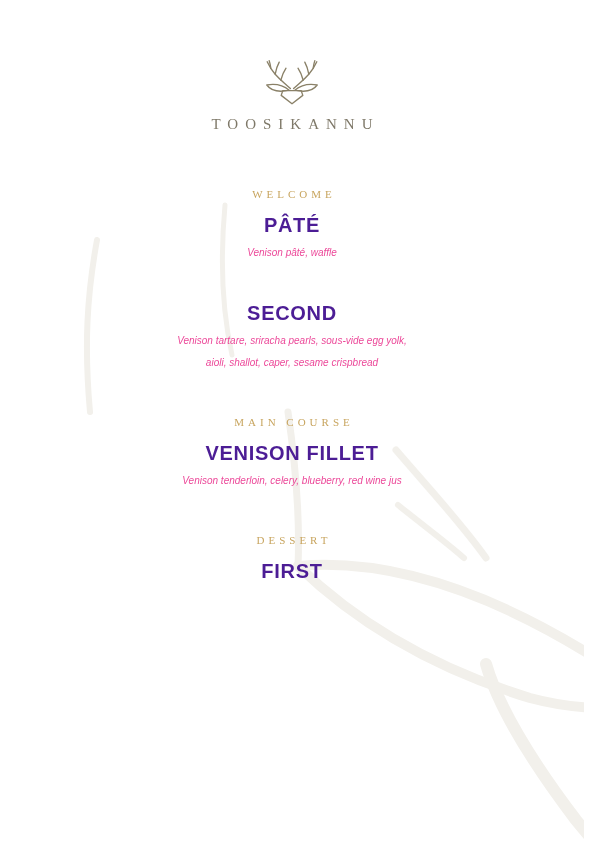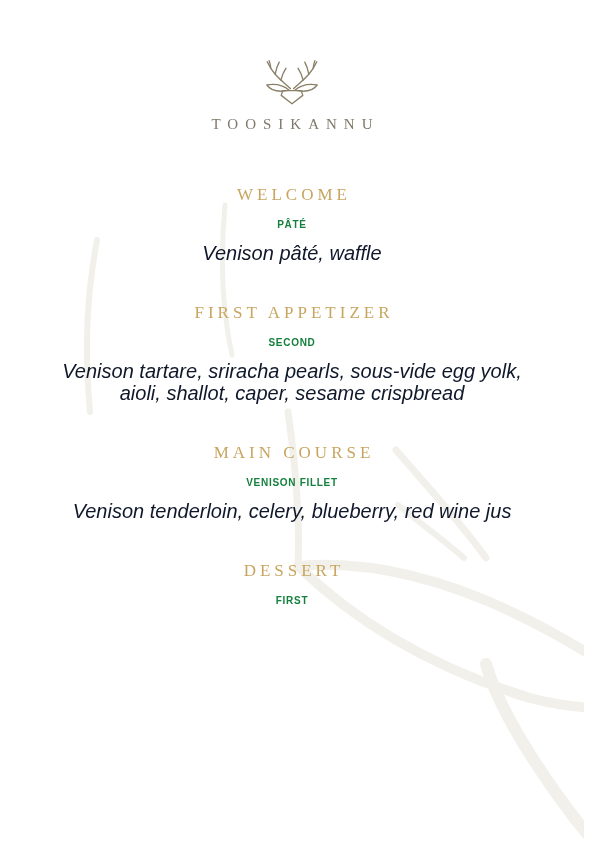--- a/index.html
+++ b/index.html
@@ -48,41 +48,41 @@
   .menu {
     margin-top: 52px;
   }
   .course-section {
     margin-bottom: 39px;
   }
   .course-title {
     margin: 0 0 11px 0;
     font-family: "Liberation Serif", serif;
     font-weight: 400;
-    font-size: 17px;
+    font-size: 11px;
     line-height: 19px;
     letter-spacing: 4px;
     text-indent: 4px;
     color: #c8a55f;
   }
   .dish-name {
     margin: 0 0 7px 0;
-    font-size: 10px;
+    font-size: 20px;
     line-height: 20px;
     font-weight: 700;
     letter-spacing: 0.7px;
-    color: #15803d;
+    color: #4c1d95;
   }
   .dish-desc {
     margin: 0 auto;
     max-width: 540px;
-    font-size: 20px;
+    font-size: 10px;
     line-height: 22px;
     font-style: italic;
-    color: #0f172a;
+    color: #ec4899;
     white-space: pre-line;
   }
 </style>
 </head>
 <body>
 
 <div class="page">
 
   <svg class="watermark" viewBox="0 0 600 852" fill="none" xmlns="http://www.w3.org/2000/svg">
     <g stroke="#f2f0eb" fill="none" stroke-linecap="round">
@@ -124,21 +124,20 @@
 
     <main class="menu">
 
       <section class="course-section">
         <h2 class="course-title">WELCOME</h2>
         <h3 class="dish-name">PÂTÉ</h3>
         <p class="dish-desc">Venison pâté, waffle</p>
       </section>
 
       <section class="course-section">
-        <h2 class="course-title">FIRST APPETIZER</h2>
         <h3 class="dish-name">SECOND</h3>
         <p class="dish-desc">Venison tartare, sriracha pearls, sous-vide egg yolk,
 aioli, shallot, caper, sesame crispbread</p>
       </section>
 
 
       <section class="course-section">
         <h2 class="course-title">MAIN COURSE</h2>
         <h3 class="dish-name">VENISON FILLET</h3>
         <p class="dish-desc">Venison tenderloin, celery, blueberry, red wine jus</p>

